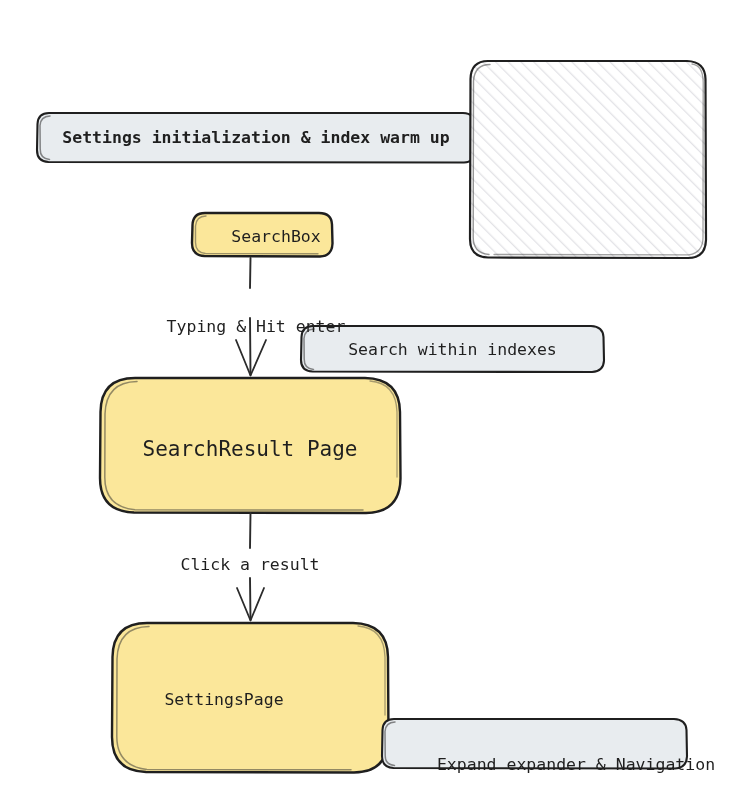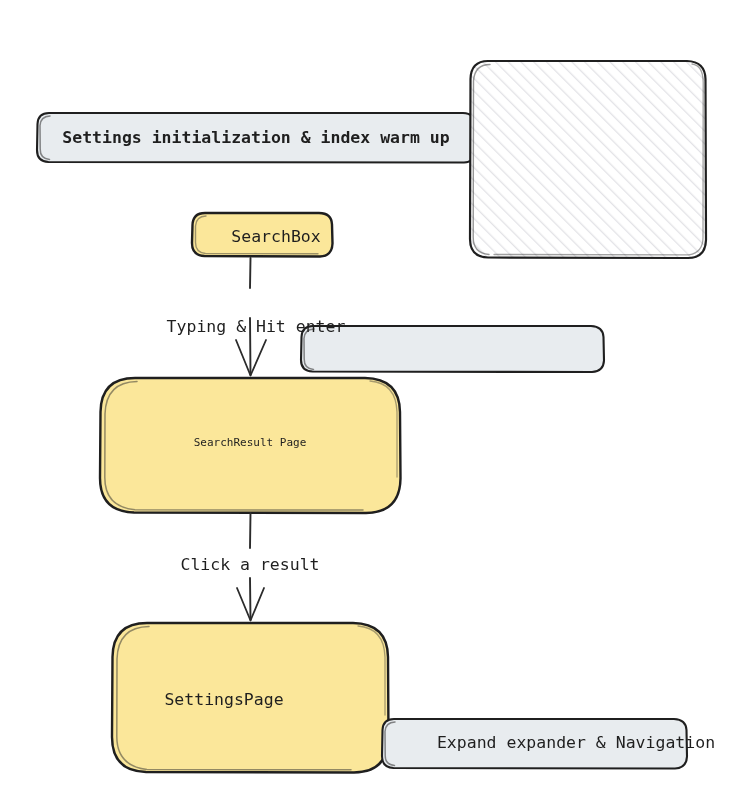--- a/index.html
+++ b/index.html
@@ -123,22 +123,23 @@
     </g>
   </svg>
 
   <div class="note-label" style="left:37px; top:128px; width:438px;font-weight:bold;">Settings initialization &amp; index warm up</div>
 
 
   <div class="node-label" style="left:192px; top:226px; width:168px; font-size:16.5px;">SearchBox</div>
 
   <div class="edge-label" style="left:156px; top:293px; width:200px;margin-top:24px;">Typing &amp; Hit enter</div>
 
+  <div class="note-label" style="left:301px; top:340px; width:303px;">Search within indexes</div>
 
-  <div class="node-label" style="left:100px; top:436px; width:300px; font-size:11px;">SearchResult Page</div>
+  <div class="node-label" style="left:100px; top:436px; width:300px; font-size:21px;">SearchResult Page</div>
 
   <div class="edge-label" style="left:165px; top:555px; width:170px;">Click a result</div>
 
   <div class="node-label" style="left:112px; top:689px; width:224px; font-size:16.5px;">SettingsPage</div>
 
-  <div class="note-label" style="left:382px; top:733px; width:332px;padding-left:28px;">Expand expander &amp; Navigation</div>
+  <div class="note-label" style="left:382px; top:755px; width:332px;padding-left:28px;">Expand expander &amp; Navigation</div>
 
 </div>
 
 </body></html>

